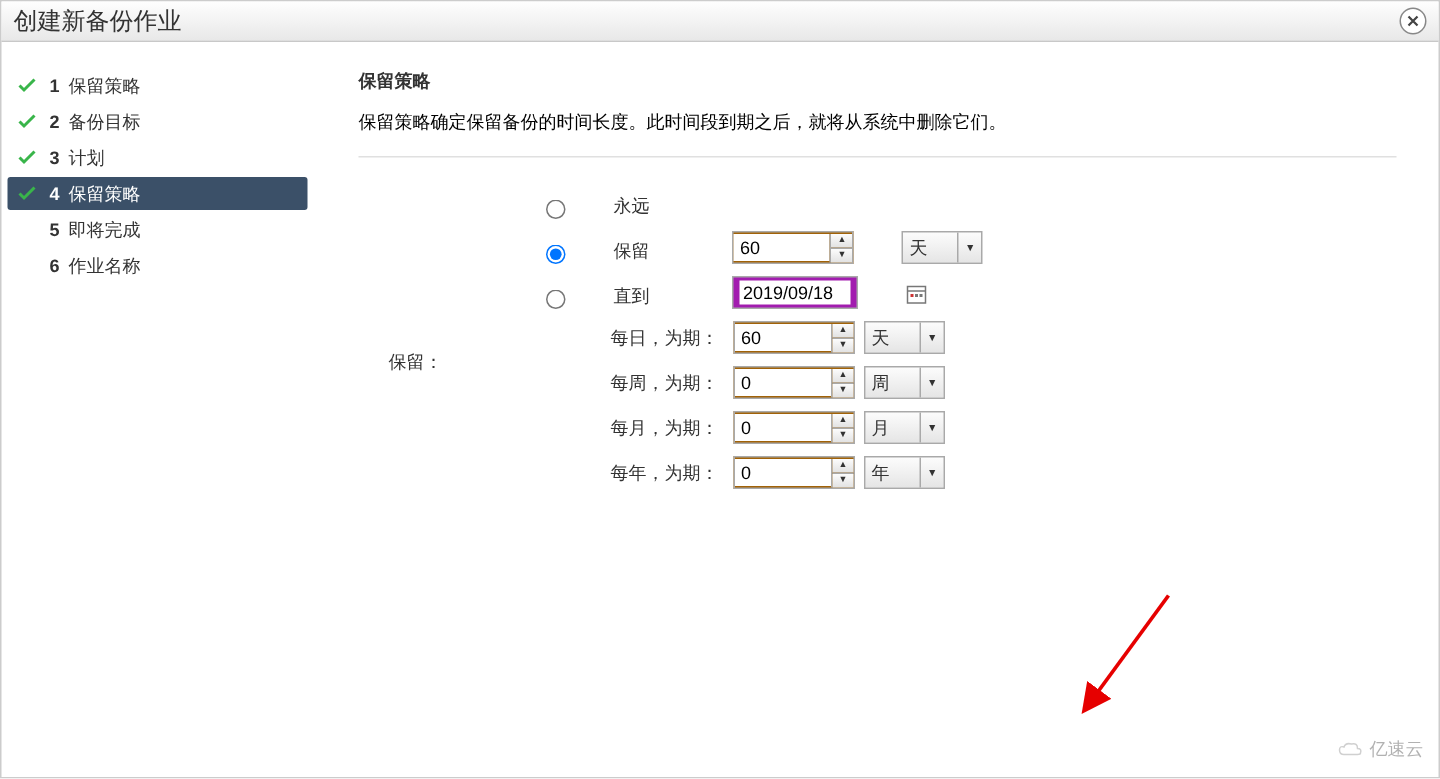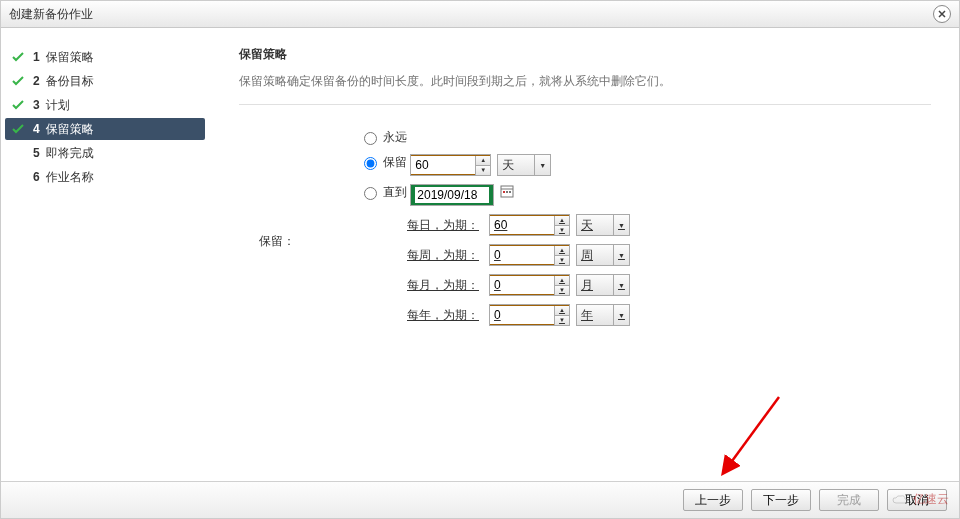--- a/index.html
+++ b/index.html
@@ -7,89 +7,89 @@
       font-family: "Microsoft YaHei", Arial, sans-serif;
       font-size: 12px; color: #333; background: #fff;
     }
     .window { width: 960px; height: 519px; border: 1px solid #ccc; position: relative; box-sizing: border-box; }
     .titlebar {
       height: 26px; padding: 0 8px;
       background: linear-gradient(#fefefe, #e8e8e8);
       border-bottom: 1px solid #c8c8c8;
       display: flex; align-items: center; justify-content: space-between;
     }
-    .titlebar-title { font-size: 12px; color: #333; }
+    .titlebar-title { font-size: 16px; color: #333; }
     .close-btn {
       width: 16px; height: 16px; border-radius: 50%;
       border: 1px solid #888; display: flex; align-items: center; justify-content: center;
       font-size: 11px; color: #444; cursor: pointer; background: #fff;
     }
     .body { display: flex; height: calc(100% - 26px - 36px); }
     .sidebar { width: 210px; padding-top: 18px; }
     .step { display: flex; align-items: center; height: 22px; padding: 0 10px 0 10px; margin-bottom: 2px; cursor: pointer; }
     .step .chk {
       width: 14px; height: 14px; margin-right: 8px;
       display: flex; align-items: center; justify-content: center;
     }
     .step .chk svg { display: none; }
     .step.done .chk svg { display: block; }
     .step .num { font-weight: bold; margin-right: 6px; }
     .step.active { background: #3b5068; color: #fff; border-radius: 2px; margin-left: 4px; margin-right: 6px; padding-left: 6px; }
     .step.active .chk svg path { stroke: #39b54a; }
     .content { flex: 1; padding: 18px 28px; }
     .section-title { font-size: 12px; font-weight: bold; margin-bottom: 10px; }
-    .section-desc { font-size: 12px; color: #737373; margin-bottom: 14px; }
+    .section-desc { font-size: 12px; color: #000000; margin-bottom: 14px; }
     .divider { border-bottom: 1px solid #e0e0e0; margin-bottom: 24px; }
     .form-row { display: flex; align-items: center; margin-bottom: 8px; }
     .form-label { width: 60px; text-align: left; padding-left: 20px; margin-top: 20px;}
     .options-col { margin-left: 40px; }
-    .opt-row { display: flex; align-items: flex-start; margin-bottom: 8px; }
+    .opt-row { display: flex; align-items: flex-end; margin-bottom: 8px; gap: 26px; }
     .opt-row input[type=radio] { margin-right: 6px; }
     .spinner {
       display: inline-flex; align-items: center;
       border: 1px solid #a9a9a9; background: #a16207; height: 20px;
     }
     .spinner input { border: none; width: 56px; height: 18px; padding: 0 4px; font-size: 12px; outline: none; }
     .spinner .arrows { display: flex; flex-direction: column; border-left: 1px solid #a9a9a9; }
     .spinner .arrows div { width: 14px; height: 9px; display: flex; align-items: center; justify-content: center; font-size: 6px; cursor: pointer; background: linear-gradient(#fcfcfc,#e2e2e2); }
     .spinner .arrows div:first-child { border-bottom: 1px solid #a9a9a9; }
     .dropdown {
       display: inline-flex; align-items: center;
       border: 1px solid #a9a9a9; height: 20px;
       background: linear-gradient(#fcfcfc,#e5e5e5);
       padding: 0 4px; cursor: pointer; margin-left: 6px;
     }
     .dropdown span:first-child { min-width: 20px; }
     .dropdown .divv { border-left:1px solid #a9a9a9; height: 20px; margin: 0 4px 0 12px; }
     .dropdown .caret { font-size: 7px; color: #333; }
     .date-input {
       display: inline-flex; align-items: center;
-      border: 1px solid #a9a9a9; background: #15803d; height: 20px; padding: 0 4px;
+      border: 1px solid #a9a9a9; background: #a21caf; height: 20px; padding: 0 4px;
     }
     .date-input input { border: none; width: 70px; font-size: 12px; outline: none; }
     .cal-icon { margin-left: 6px; cursor: pointer; }
-    .schedule-block { margin-left: 30px; text-decoration: underline; }
+    .schedule-block { margin-left: 30px; }
     .sched-row { display: flex; align-items: center; margin-bottom: 8px; }
     .sched-label { width: 90px; text-align: right; margin-right: 10px; }
     .footer {
       position: absolute; bottom: 0; left: 0; right: 0; height: 36px;
       background: linear-gradient(#fdfdfd, #ececec);
       border-top: 1px solid #d0d0d0;
       display: flex; align-items: center; justify-content: flex-end; padding-right: 12px;
     }
     .btn {
       min-width: 60px; height: 22px; margin-left: 8px;
       border: 1px solid #a9a9a9; background: linear-gradient(#fdfdfd,#e5e5e5);
       cursor: pointer; font-size: 12px; border-radius: 2px;
     }
     .btn.disabled { color: #a0a0a0; cursor: default; }
     .arrow-annotation {
       position: absolute; right: 170px; bottom: 36px;
     }
-    .watermark { position: absolute; right: 10px; bottom: 10px; opacity: 0.55; font-size: 12px; color: #b91c1c; display:flex; align-items:center;}
+    .watermark { position: absolute; right: 10px; bottom: 10px; opacity: 0.55; font-size: 12px; color: #737373; display:flex; align-items:center;}
     .watermark svg { margin-right:4px; }
   </style>
 </head>
 <body>
 
 <div class="window">
 
   <div class="titlebar">
     <span class="titlebar-title">创建新备份作业</span>
     <div class="close-btn">
@@ -274,26 +274,20 @@
 
   <svg class="arrow-annotation" width="80" height="90">
     <defs>
         <marker id="ah" markerWidth="8" markerHeight="8" refX="6" refY="4" orient="auto">
           <path d="M0 0 L8 4 L0 8 Z" fill="#e60000"></path>
         </marker>
       </defs>
     <line x1="70" y1="5" x2="15" y2="80" stroke="#e60000" stroke-width="2.5" marker-end="url(#ah)"></line>
   </svg>
 
-  <div class="footer">
-    <button class="btn">上一步</button>
-    <button class="btn">下一步</button>
-    <button class="btn disabled">完成</button>
-    <button class="btn">取消</button>
-  </div>
 
   <div class="watermark">
     <svg width="18" height="12">
         <path d="M5 9 Q2 9 2 6 Q2 3 5 4 Q6 1 10 2 Q14 1 14 5 Q17 5 16 8 Q16 9 14 9 Z" fill="none" stroke="#aaa"></path>
       </svg>
     <span>亿速云</span>
   </div>
 </div>
 
 </body></html>

